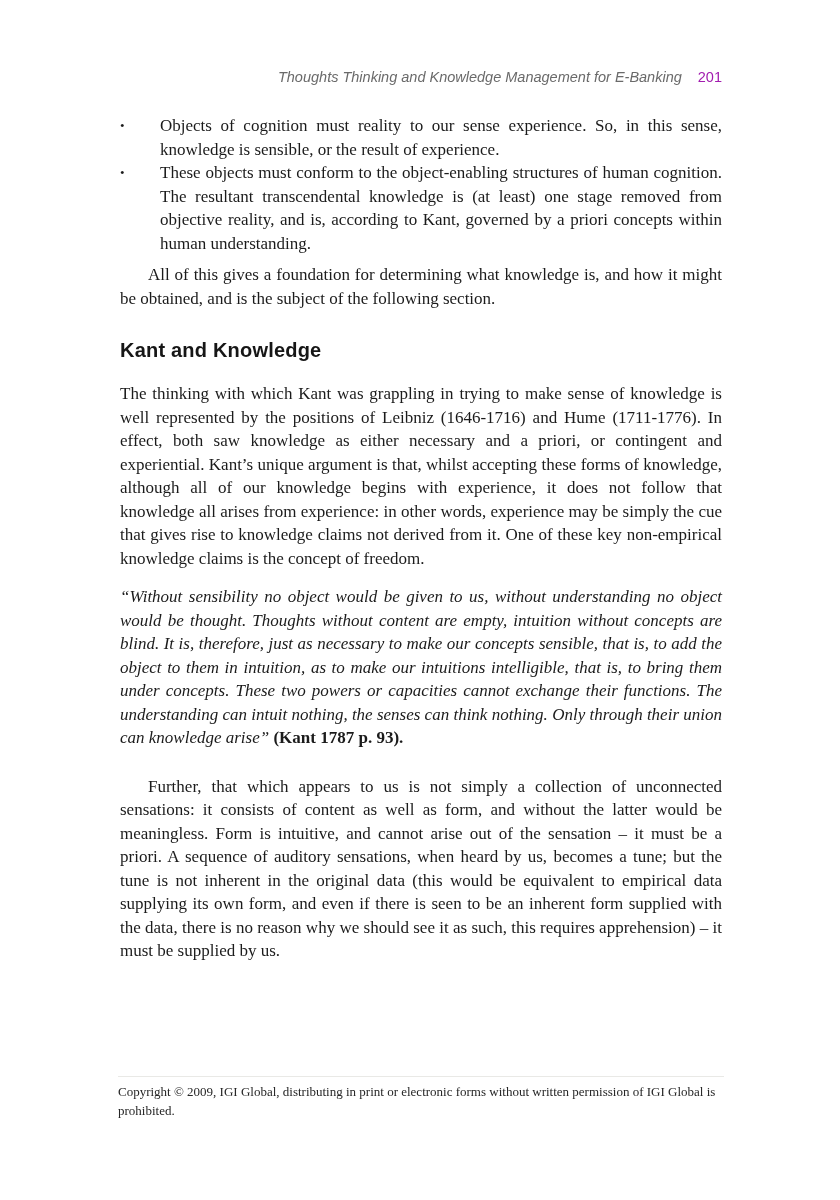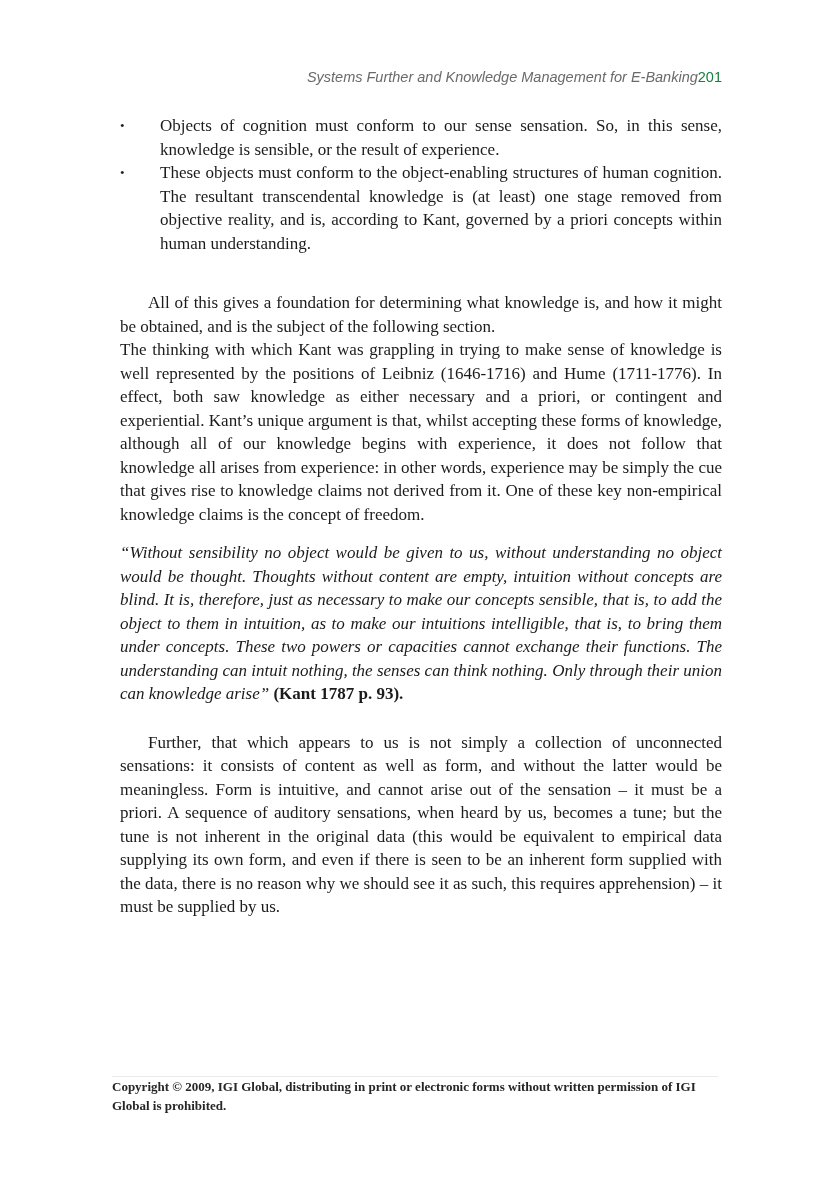--- a/index.html
+++ b/index.html
@@ -17,42 +17,42 @@
   
   .running-header {
     text-align: right;
     font-family: "Liberation Sans", "DejaVu Sans", sans-serif;
     font-size: 14.5px;
     line-height: 18px;
     color: #6a6a6a;
     white-space: nowrap;
   }
   .rh-title { font-style: italic; }
-  .rh-page  { font-style: normal; color: #15803d; }
+  .rh-page  { font-style: normal; margin-left: 16px; color: #a21caf; }
 
   
   .bullets { list-style: none; margin: 28px 0 0 0; padding: 0; }
   .bullet  { display: flex; align-items: flex-start; }
   .bullet-marker {
     flex: 0 0 40px;
     font-size: 13px;
     line-height: 23.5px;
     color: #1b1b1b;
   }
   .bullet-text { flex: 1 1 auto; }
 
   
   .para, .bullet-text {
     font-size: 17px;
     line-height: 23.5px;
     text-align: justify;
     margin: 0;
   }
   .para.first-indent { text-indent: 28px; }
-  .gap-top-20 { margin-top: 36px; }
+  .gap-top-20 { margin-top: 8px; }
 
   .em { }
 
   
   .section-heading {
     font-family: "Liberation Sans", "DejaVu Sans", sans-serif;
     font-size: 20px;
     font-weight: 700;
     line-height: 24px;
     color: #161616;
@@ -66,53 +66,54 @@
     font-size: 17px;
     line-height: 23.5px;
     text-align: justify;
     margin: 15px 0 25px 0;
   }
   .block-quote .attr { font-style: normal; font-weight: 700; }
 
   
   .copyright-footer {
     position: absolute;
-    left: 112px;
+    left: 118px;
     width: 606px;
     top: 1076px;
     border-top: 1px solid #e9e9e6;
+    padding-top: 5px;
     font-size: 13px;
     line-height: 19px;
     color: #262626;
     text-align: left;
-    font-weight: bold;
   }
 </style>
 </head>
 <body>
 
 <div class="page">
 
   <div class="running-header">
-    <span class="rh-title">Systems Further and Knowledge Management for E-Banking</span><span class="rh-page">201</span>
+    <span class="rh-title">Thoughts Thinking and Knowledge Management for E-Banking</span><span class="rh-page">201</span>
   </div>
 
   <ul class="bullets">
     <li class="bullet">
       <span class="bullet-marker">•</span>
-      <span class="bullet-text"><span>Objects of cognition must conform to our sense sensation. So, in this sense, knowledge is sensible, or the result of experience.</span></span>
+      <span class="bullet-text"><span>Objects of cognition must reality to our sense experience. So, in this sense, knowledge is sensible, or the result of experience.</span></span>
     </li>
     <li class="bullet">
       <span class="bullet-marker">•</span>
       <span class="bullet-text"><span>These objects must conform to the object-enabling structures of human cognition. The resultant transcendental knowledge is (at least) one stage removed from objective reality, and is, according to Kant, governed by </span><span class="em">a priori</span><span> concepts within human understanding.</span></span>
     </li>
   </ul>
 
   <p class="para first-indent gap-top-20"><span>All of this gives a foundation for determining what knowledge is, and how it might be obtained, and is the subject of the following section.</span></p>
 
+  <h2 class="section-heading">Kant and Knowledge</h2>
 
   <p class="para"><span>The thinking with which Kant was grappling in trying to make sense of knowledge is well represented by the positions of Leibniz (1646-1716) and Hume (1711-1776). In effect, both saw knowledge as either necessary and </span><span class="em">a priori</span><span>, or contingent and experiential. Kant’s unique argument is that, whilst accepting these forms of knowledge, although all of our knowledge </span><span class="em">begins with</span><span> experience, it does not follow that knowledge all </span><span class="em">arises from</span><span> experience: in other words, experience may be simply the cue that gives rise to knowledge claims not derived from it. One of these key non-empirical knowledge claims is the concept of freedom.</span></p>
 
 
   <div class="block-quote"><span>“Without sensibility no object would be given to us, without understanding no object would be thought. Thoughts without content are empty, intuition without concepts are blind. It is, therefore, just as necessary to make our concepts sensible, that is, to add the object to them in intuition, as to make our intuitions intelligible, that is, to bring them under concepts. These two powers or capacities cannot exchange their functions. The understanding can intuit nothing, the senses can think nothing. Only through their union can knowledge arise” </span><span class="attr">(Kant 1787 p. 93).</span></div>
 
   <p class="para first-indent"><span>Further, that which appears to us is not simply a collection of unconnected sensations: it consists of content as well as form, and without the latter would be meaningless. Form is intuitive, and cannot arise out of the sensation – it must be </span><span class="em">a priori</span><span>. A sequence of auditory sensations, when heard by us, becomes a tune; but the tune is not inherent in the original data (this would be equivalent to empirical data supplying its own form, and even if there is seen to be an inherent form supplied with the data, there is no reason why we should see it as such, this requires apprehension) – it must be supplied by us.</span></p>
 
   <div class="copyright-footer">
     <span>Copyright © 2009, IGI Global, distributing in print or electronic forms without written permission of IGI Global is prohibited.</span>

